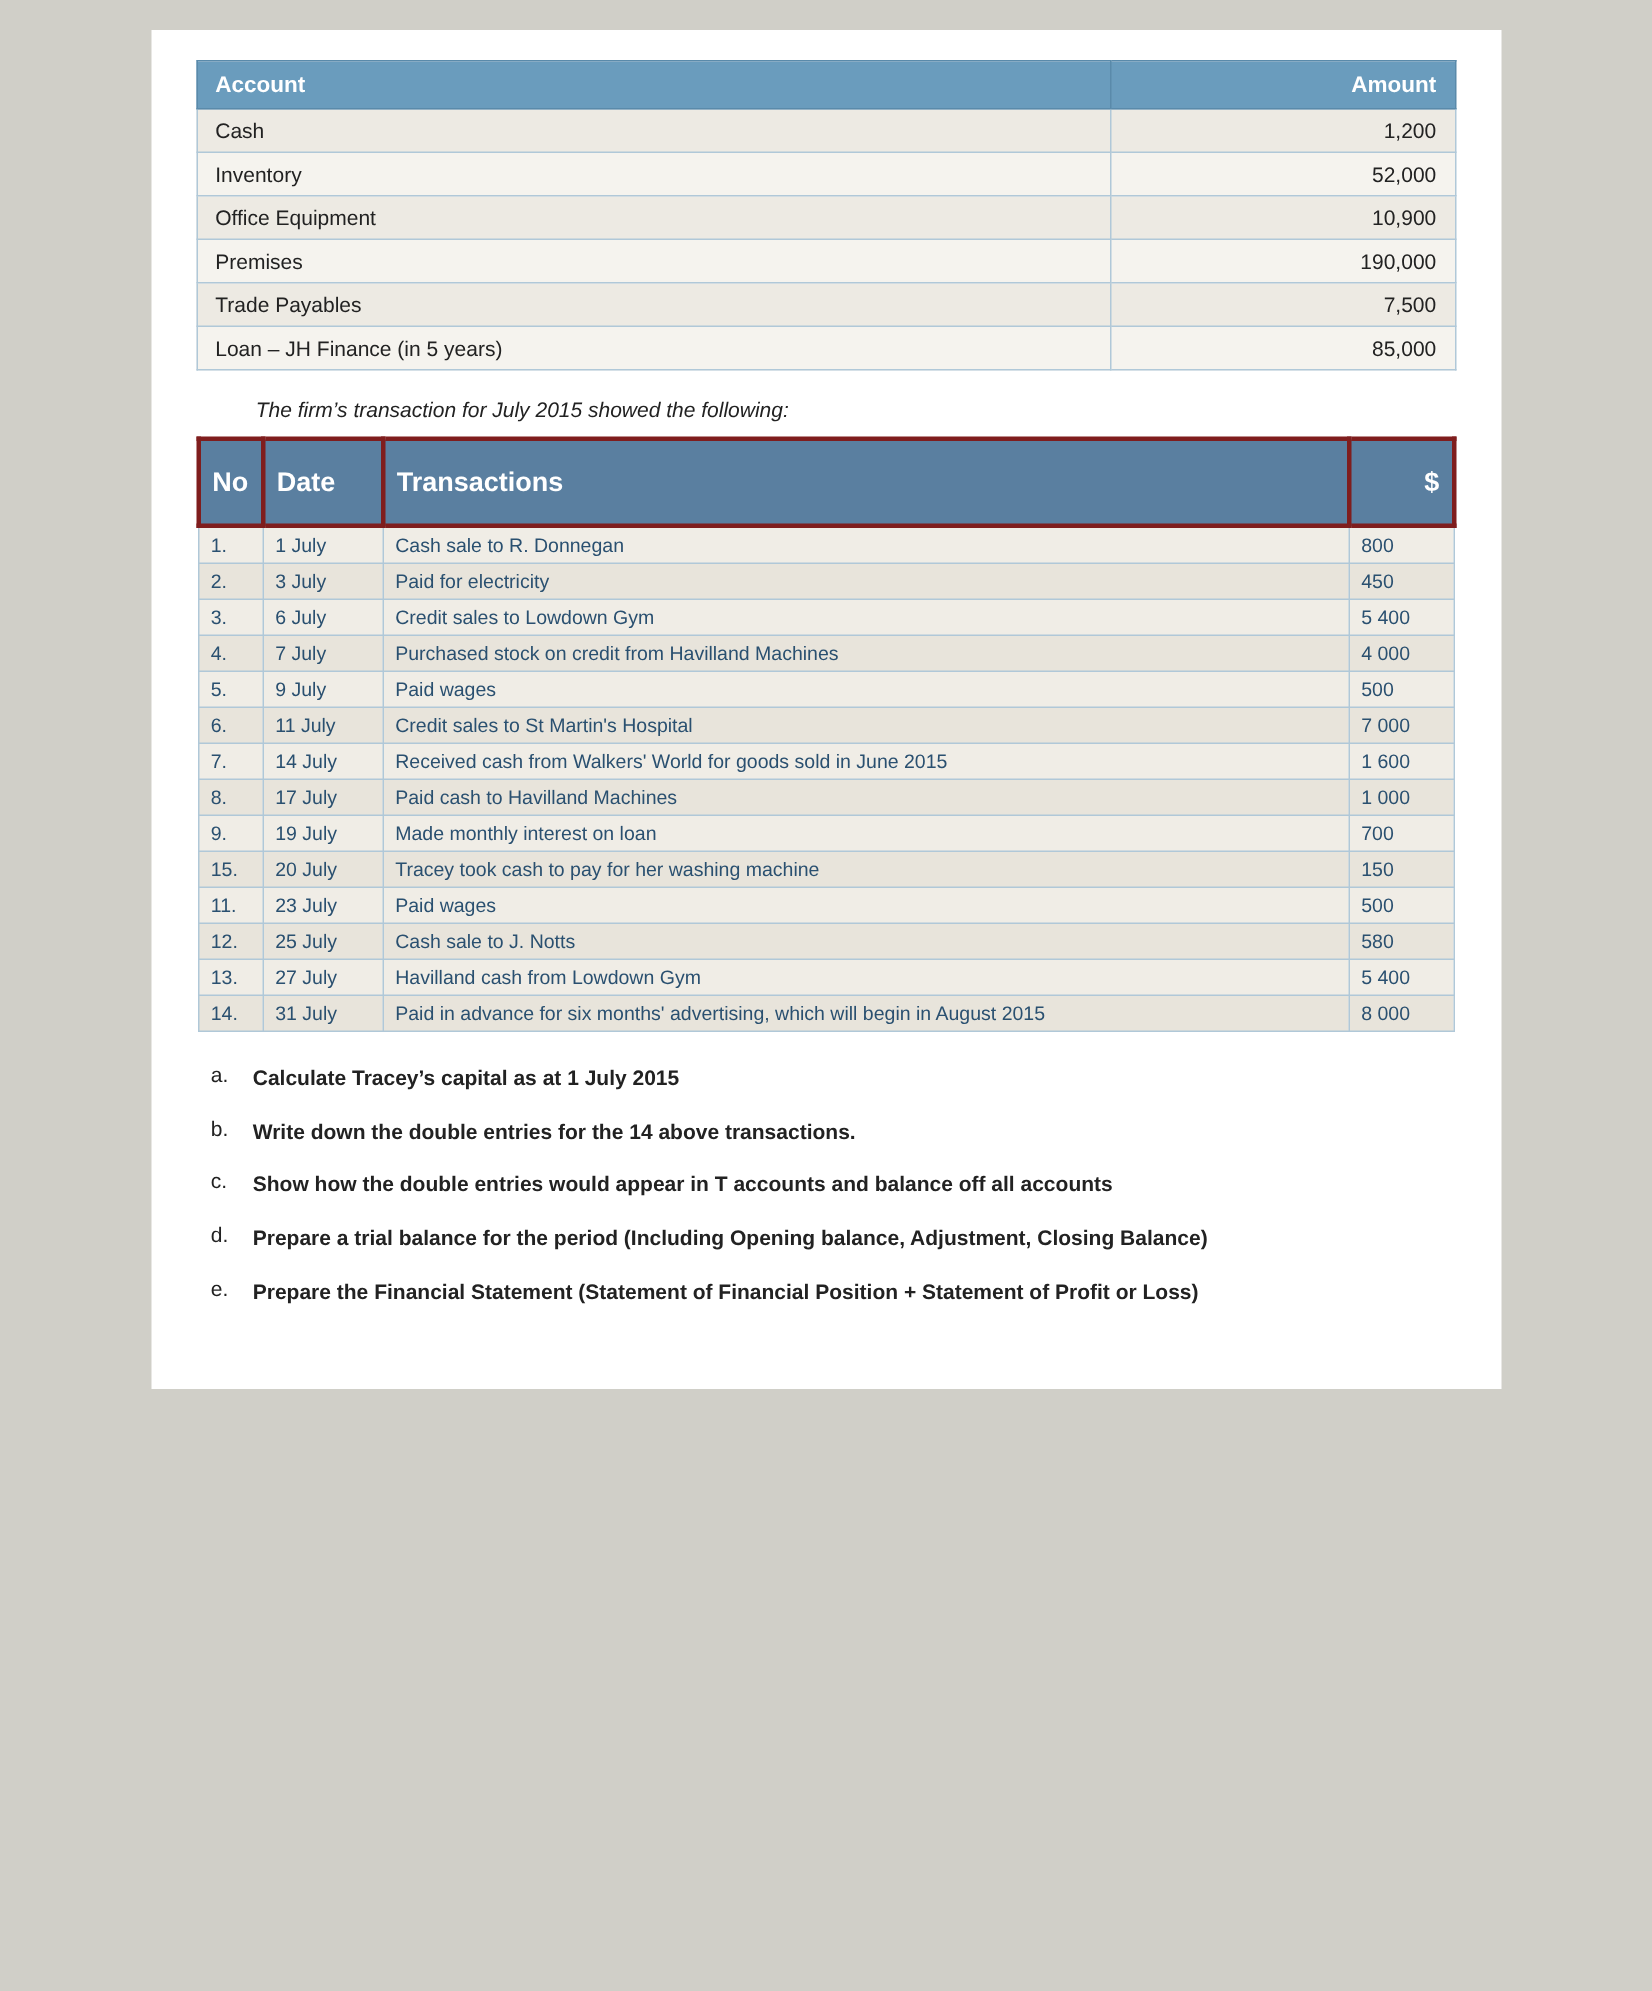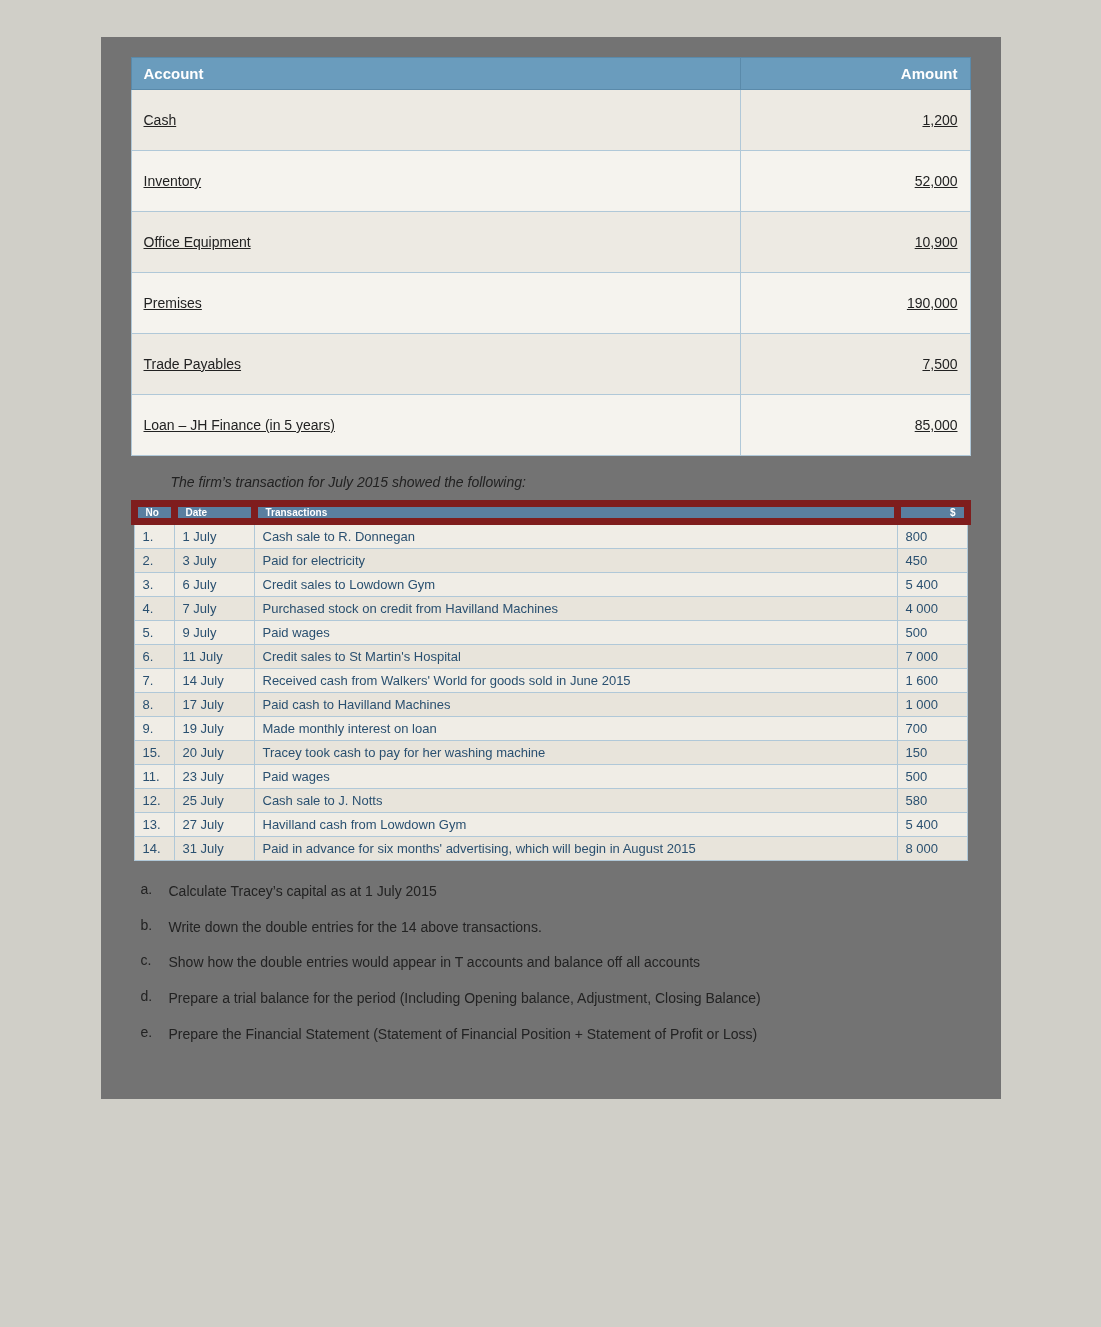--- a/index.html
+++ b/index.html
@@ -4,23 +4,23 @@
   <style>
     * { box-sizing: border-box; margin: 0; padding: 0; }
     body {
       font-family: Arial, sans-serif;
       background: #d0cfc8;
       padding: 20px;
       font-size: 14px;
       color: #222;
     }
     .page {
-      background: #737373;
+      background: #ffffff;
       max-width: 900px;
-      margin: 17px auto;
+      margin: 0 auto;
       padding: 20px 30px 40px 30px;
     }
 
     
     .account-table {
       width: 100%;
       border-collapse: collapse;
       margin-bottom: 18px;
       border: 1.5px solid #7a9cb8;
     }
@@ -30,25 +30,24 @@
       padding: 7px 12px;
       text-align: left;
       font-weight: bold;
       font-size: 15px;
       border: 1px solid #5a8aaa;
     }
     .account-table th.right {
       text-align: right;
     }
     .account-table td {
-      padding: 22px 12px;
+      padding: 6px 12px;
       border: 1px solid #b0c8d8;
       background: #f5f3ee;
       font-size: 14px;
-      text-decoration: underline;
     }
     .account-table td.right {
       text-align: right;
     }
     .account-table tr:nth-child(odd) td {
       background: #edeae3;
     }
     .account-table tr:nth-child(even) td {
       background: #f5f3ee;
     }
@@ -64,24 +63,24 @@
     
     .trans-table {
       width: 100%;
       border-collapse: collapse;
       margin-bottom: 20px;
       border: 1.5px solid #7a9cb8;
     }
     .trans-table th {
       background: #5a7fa0;
       color: #fff;
-      padding: 0 8px;
+      padding: 17px 8px;
       text-align: left;
-      font-size: 10px;
-      border: 7px solid #7f1d1d;
+      font-size: 18px;
+      border: 3px solid #7f1d1d;
     }
     .trans-table th.right {
       text-align: right;
     }
     .trans-table td {
       padding: 4px 8px;
       border: 1px solid #b0c8d8;
       font-size: 13px;
       color: #2a5070;
       background: #f0ede6;
@@ -107,20 +106,21 @@
       font-weight: normal;
       min-width: 20px;
       color: #222;
       font-size: 14px;
     }
     .question-text {
       font-size: 14px;
       color: #222;
       line-height: 1.55;
       text-align: justify;
+      font-weight: bold;
     }
   </style>
 </head>
 <body>
 
 <div class="page">
 
   <table class="account-table">
     <thead>
       <tr>

